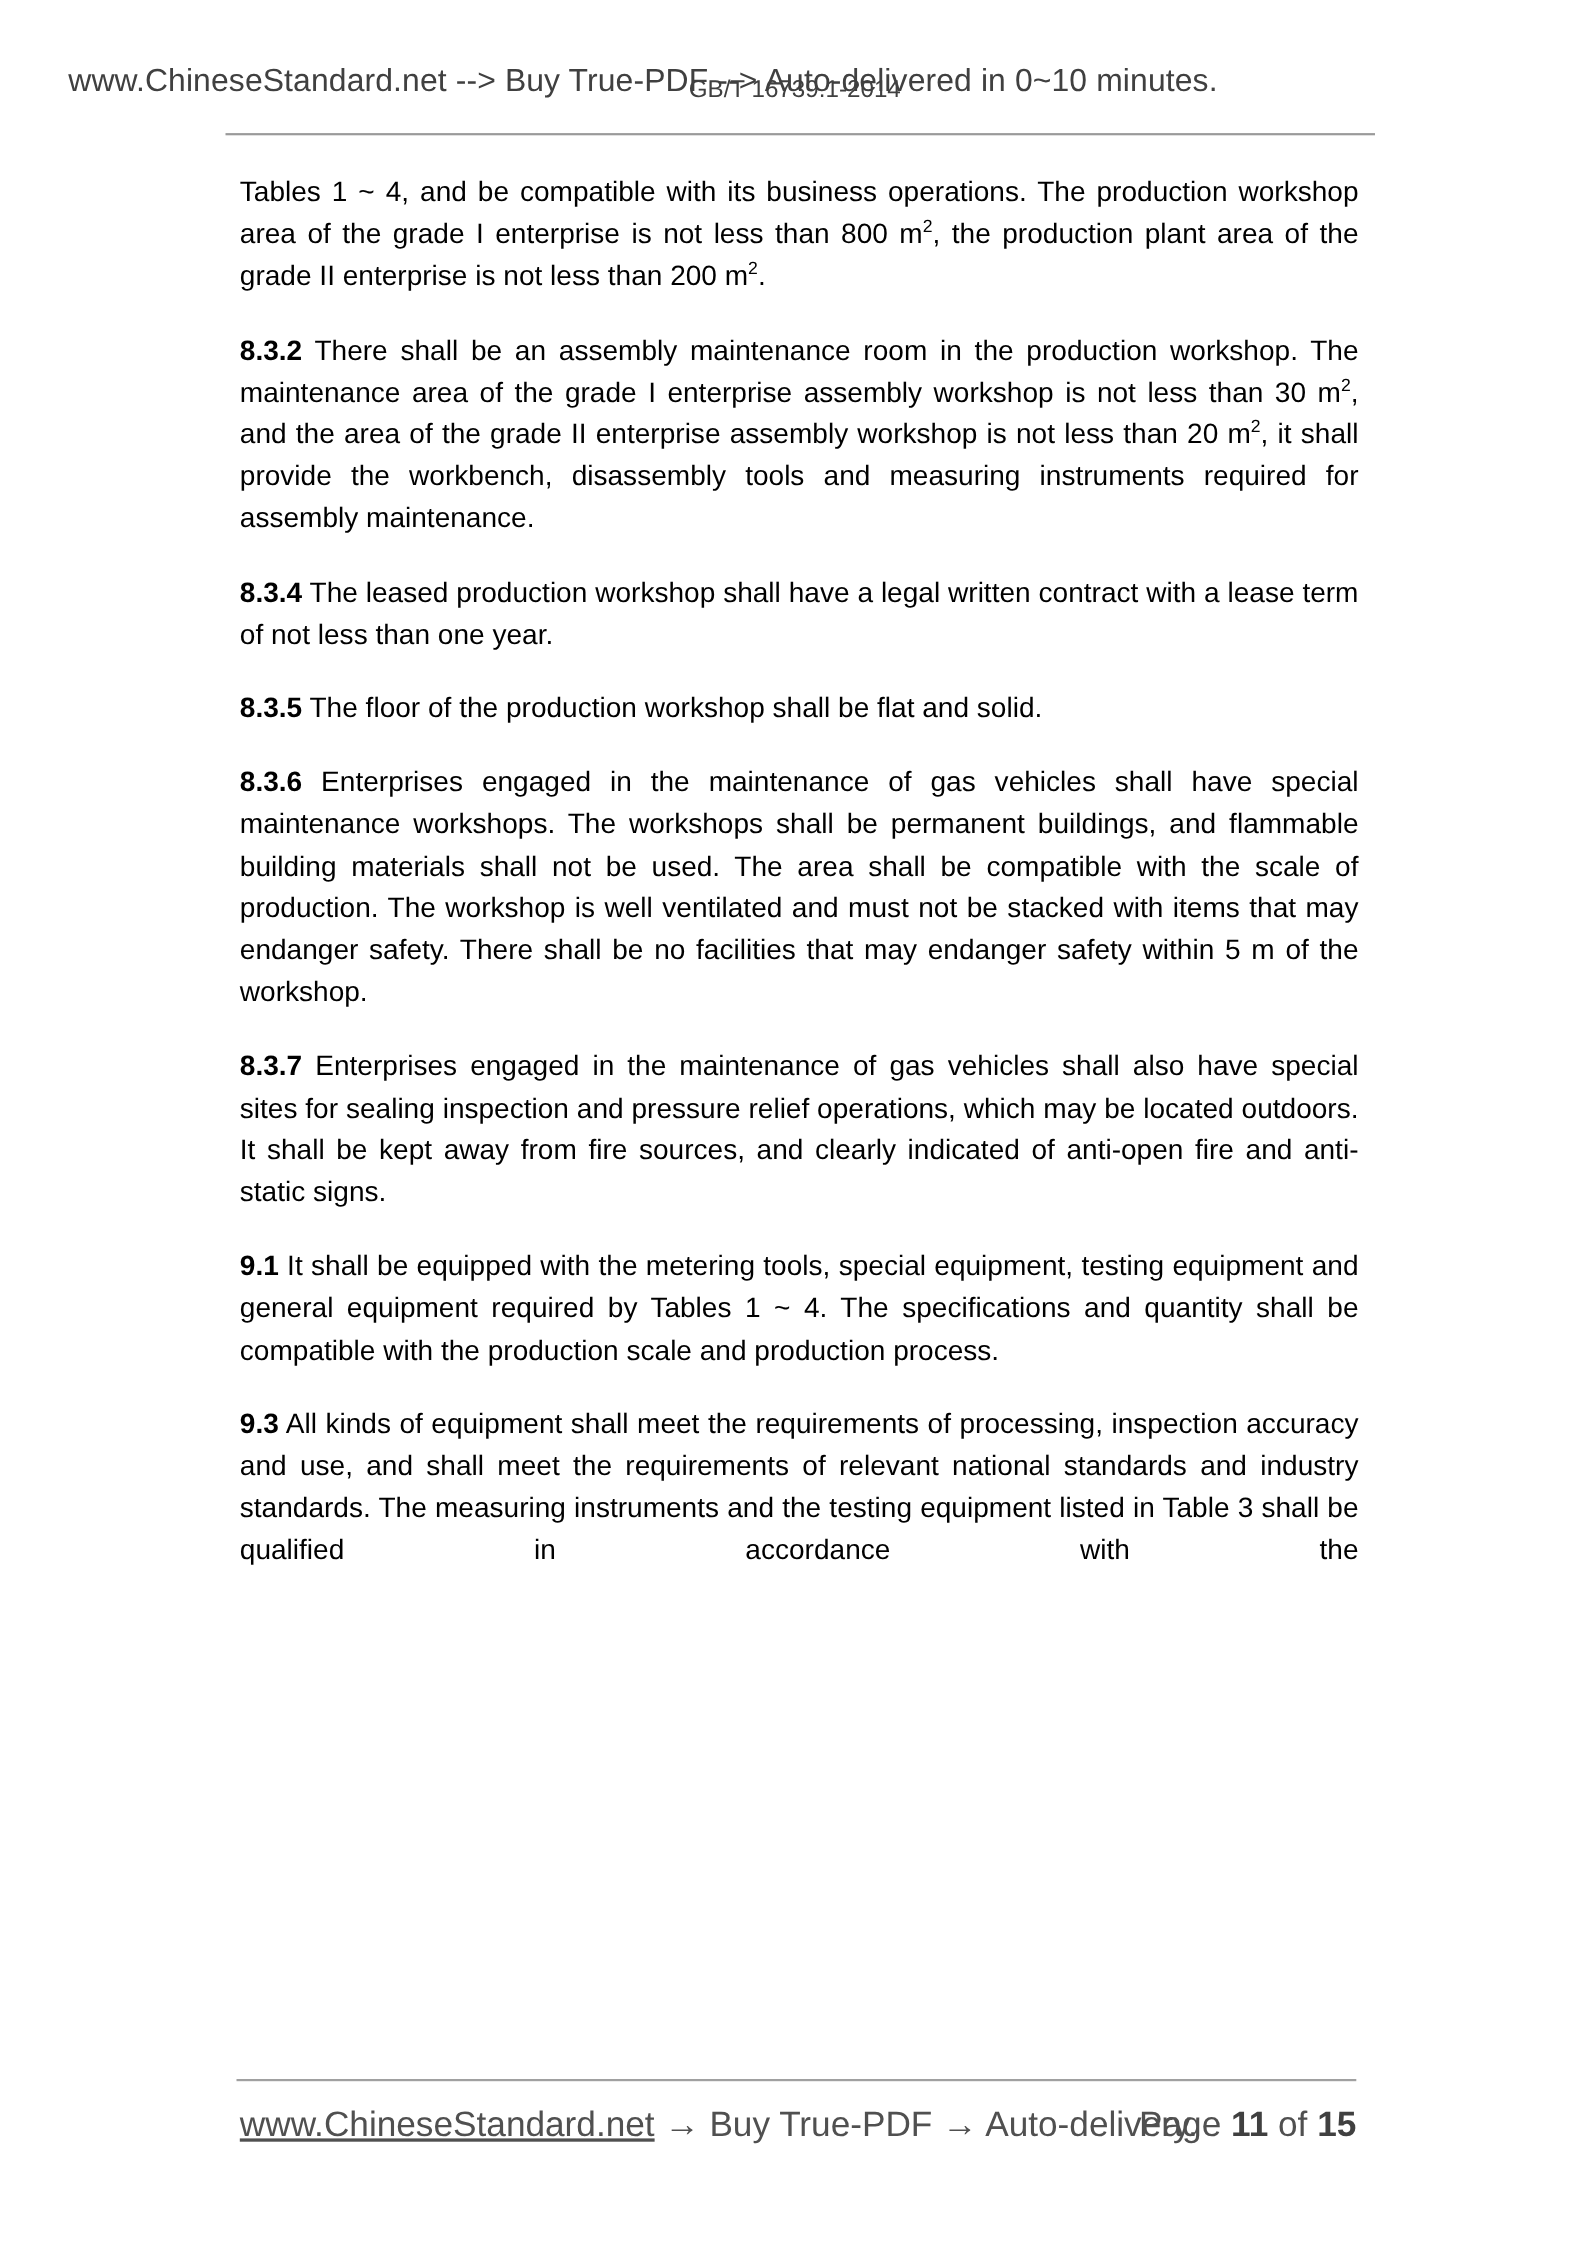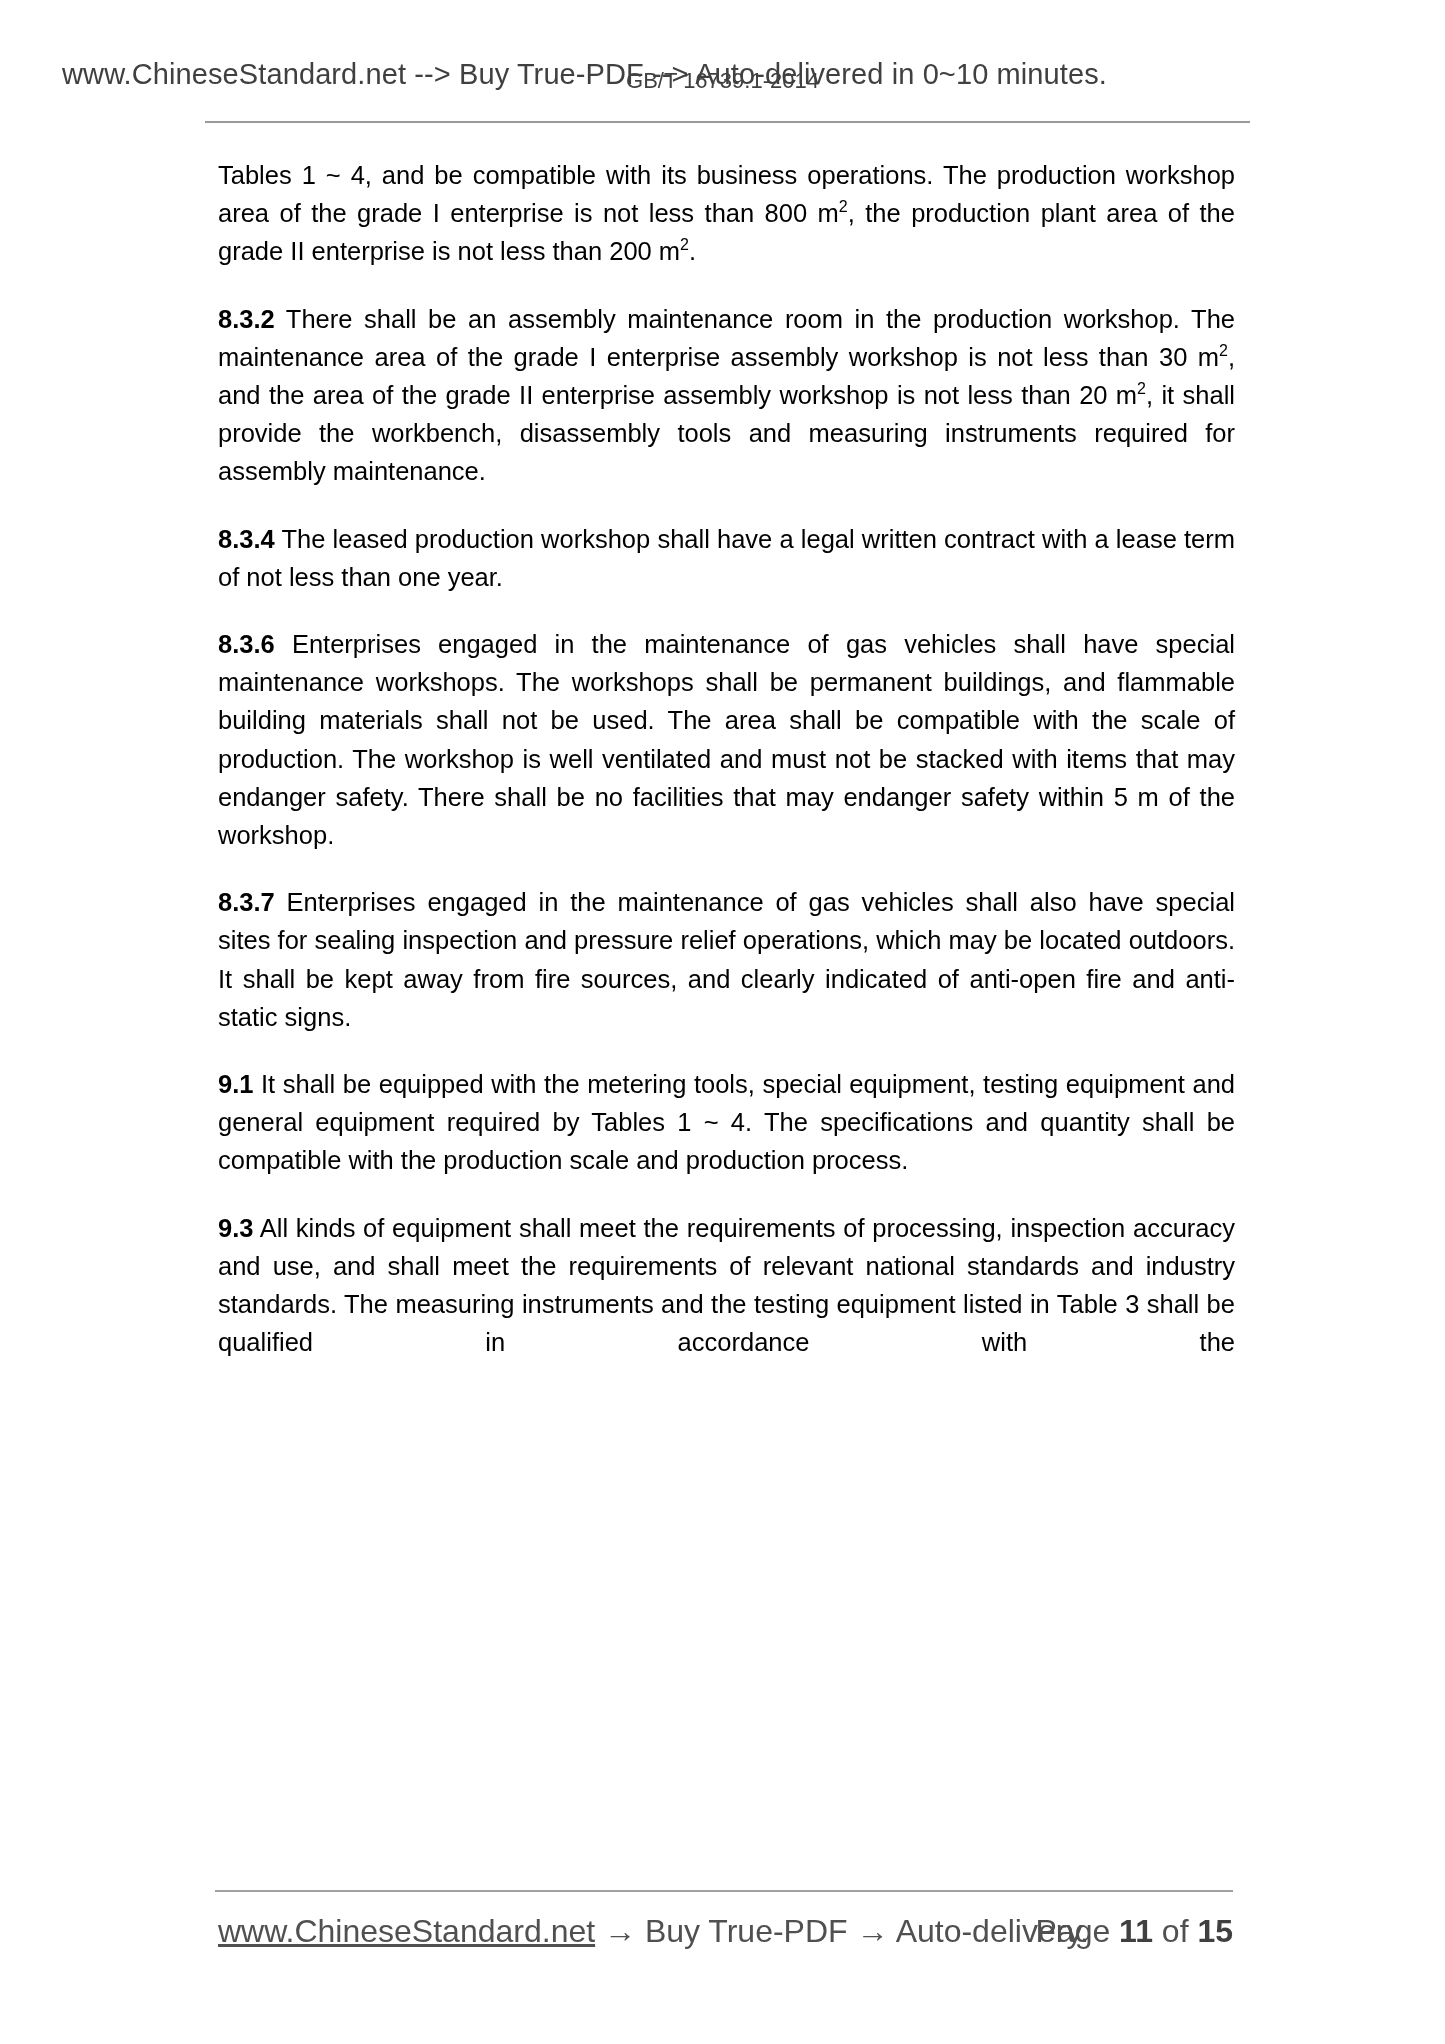--- a/index.html
+++ b/index.html
@@ -35,20 +35,21 @@
 
 <div class="content">
 
   <p class="para"><span>Tables 1 ~ 4, and be compatible with its business operations. The production workshop area of the grade I enterprise is not less than 800 m</span><sup>2</sup><span>, the production plant area of the grade II enterprise is not less than 200 m</span><sup>2</sup><span>.</span></p>
 
   <p class="para"><b>8.3.2</b><span> There shall be an assembly maintenance room in the production workshop. The maintenance area of the grade I enterprise assembly workshop is not less than 30 m</span><sup>2</sup><span>, and the area of the grade II enterprise assembly workshop is not less than 20 m</span><sup>2</sup><span>, it shall provide the workbench, disassembly tools and measuring instruments required for assembly maintenance.</span></p>
 
 
   <p class="para"><b>8.3.4</b><span> The leased production workshop shall have a legal written contract with a lease term of not less than one year.</span></p>
 
+  <p class="para"><b>8.3.5</b><span> The floor of the production workshop shall be flat and solid.</span></p>
 
   <p class="para"><b>8.3.6</b><span> Enterprises engaged in the maintenance of gas vehicles shall have special maintenance workshops. The workshops shall be permanent buildings, and flammable building materials shall not be used. The area shall be compatible with the scale of production. The workshop is well ventilated and must not be stacked with items that may endanger safety. There shall be no facilities that may endanger safety within 5 m of the workshop.</span></p>
 
   <p class="para"><b>8.3.7</b><span> Enterprises engaged in the maintenance of gas vehicles shall also have special sites for sealing inspection and pressure relief operations, which may be located outdoors. It shall be kept away from fire sources, and clearly indicated of anti-open fire and anti-static signs.</span></p>
 
 
   <p class="para"><b>9.1</b><span> It shall be equipped with the metering tools, special equipment, testing equipment and general equipment required by Tables 1 ~ 4. The specifications and quantity shall be compatible with the production scale and production process.</span></p>
 
 
   <p class="para" style="text-align-last: justify;"><b>9.3</b><span> All kinds of equipment shall meet the requirements of processing, inspection accuracy and use, and shall meet the requirements of relevant national standards and industry standards. The measuring instruments and the testing equipment listed in Table 3 shall be qualified in accordance with the</span></p>

